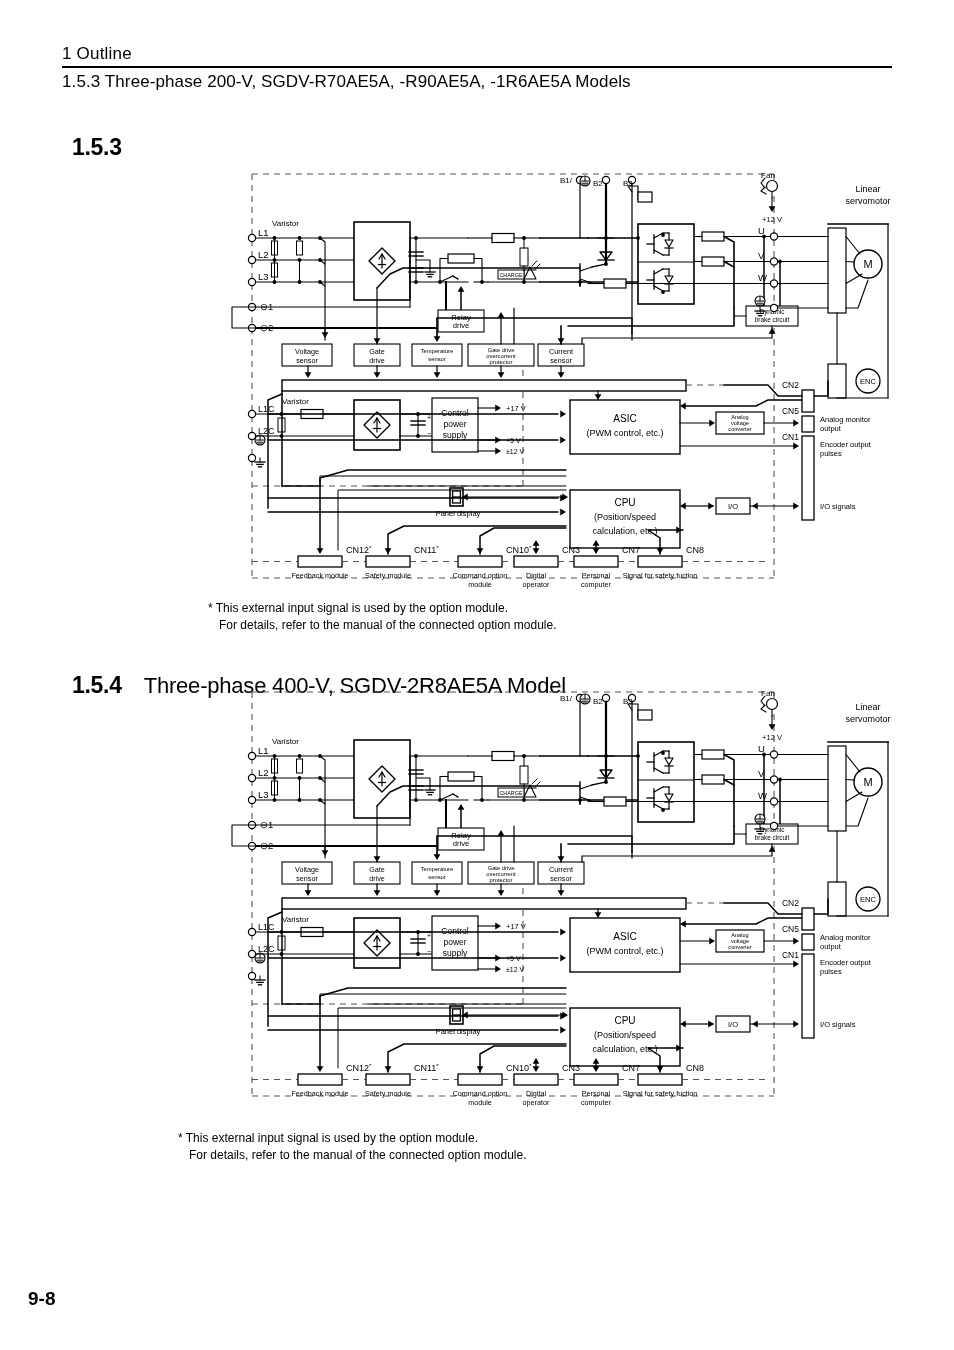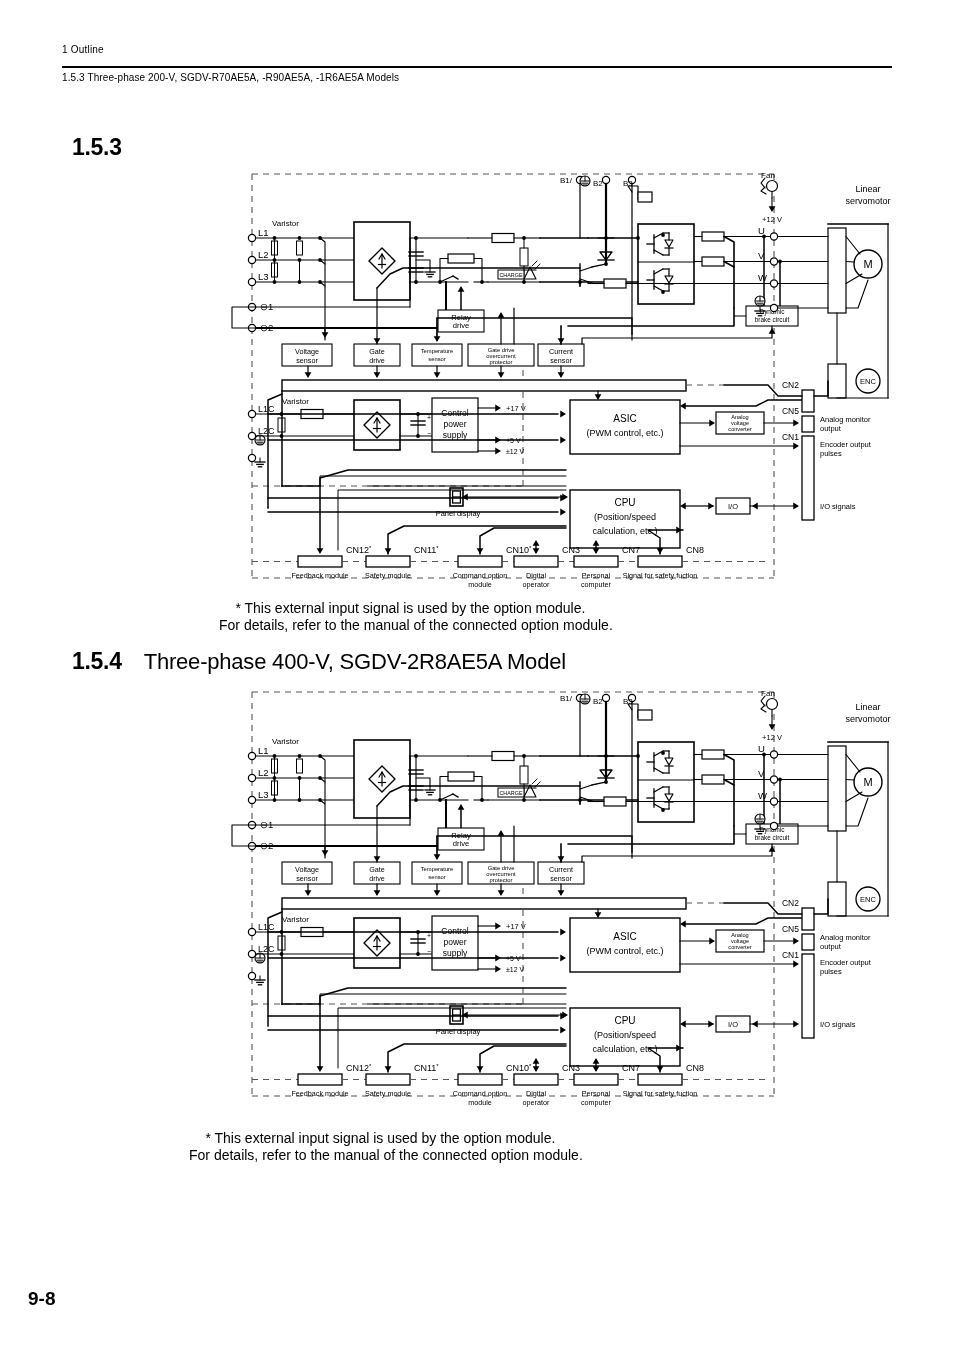--- a/index.html
+++ b/index.html
@@ -10,38 +10,38 @@
     font-family: "Liberation Sans", sans-serif;
     color: #000;
     position: relative;
     overflow: hidden;
   }
   .page { position:absolute; inset:0; }
 
   
   .hdr-chapter {
     position:absolute; left:62px; top:44px;
-    font-size:10px; letter-spacing:.2px;
+    font-size:17px; letter-spacing:.2px;
   }
   .hdr-rule {
     position:absolute; left:62px; top:66px; width:830px; height:2.2px;
     background:#000;
   }
   .hdr-sub {
     position:absolute; left:62px; top:72px;
-    font-size:10px; letter-spacing:.1px;
+    font-size:17px; letter-spacing:.1px;
   }
 
   
   .sec-h { position:absolute; display:flex; align-items:baseline; }
   .sec-num { font-size:23px; font-weight:bold; letter-spacing:-.3px; }
   .sec-title { font-size:22px; margin-left:22px; letter-spacing:-.2px; }
 
   
-  .footnote { position:absolute; font-size:14px; line-height:16.5px;text-align:center; }
+  .footnote { position:absolute; font-size:12px; line-height:16.5px; }
   .footnote .l2 { padding-left:11px; display:block; }
 
   
   .pagenum { position:absolute; left:28px; top:1288px; font-size:19px; font-weight:bold; }
 
   
   .diagram { position:absolute; }
   .diagram svg { display:block; }
 </style>
 </head>
@@ -502,21 +502,21 @@
           <line x1="114" y1="223" x2="114" y2="318" stroke="#000" stroke-width="1.5" stroke-linecap="square"></line>
         </g>
       </svg>
   </div>
 
   <div class="footnote" style="left:208px; top:600px;">
     <span>* This external input signal is used by the option module.</span>
     <span class="l2">For details, refer to the manual of the connected option module.</span>
   </div>
 
-  <div class="sec-h" style="left:72px; top:648px;">
+  <div class="sec-h" style="left:72px; top:672px;">
     <span class="sec-num">1.5.4</span>
     <span class="sec-title">Three-phase 400-V, SGDV-2R8AE5A Model</span>
   </div>
 
   <div class="diagram" style="left:168px; top:686px;">
     <svg id="dgm2" width="786" height="440" viewBox="0 0 786 440">
         <g>
           <line x1="84" y1="6" x2="606" y2="6" stroke="#555" stroke-width="1.1" stroke-dasharray="6 5"></line>
           <line x1="84" y1="6" x2="84" y2="410" stroke="#555" stroke-width="1.1" stroke-dasharray="6 5"></line>
           <line x1="606" y1="6" x2="606" y2="410" stroke="#555" stroke-width="1.1" stroke-dasharray="6 5"></line>

